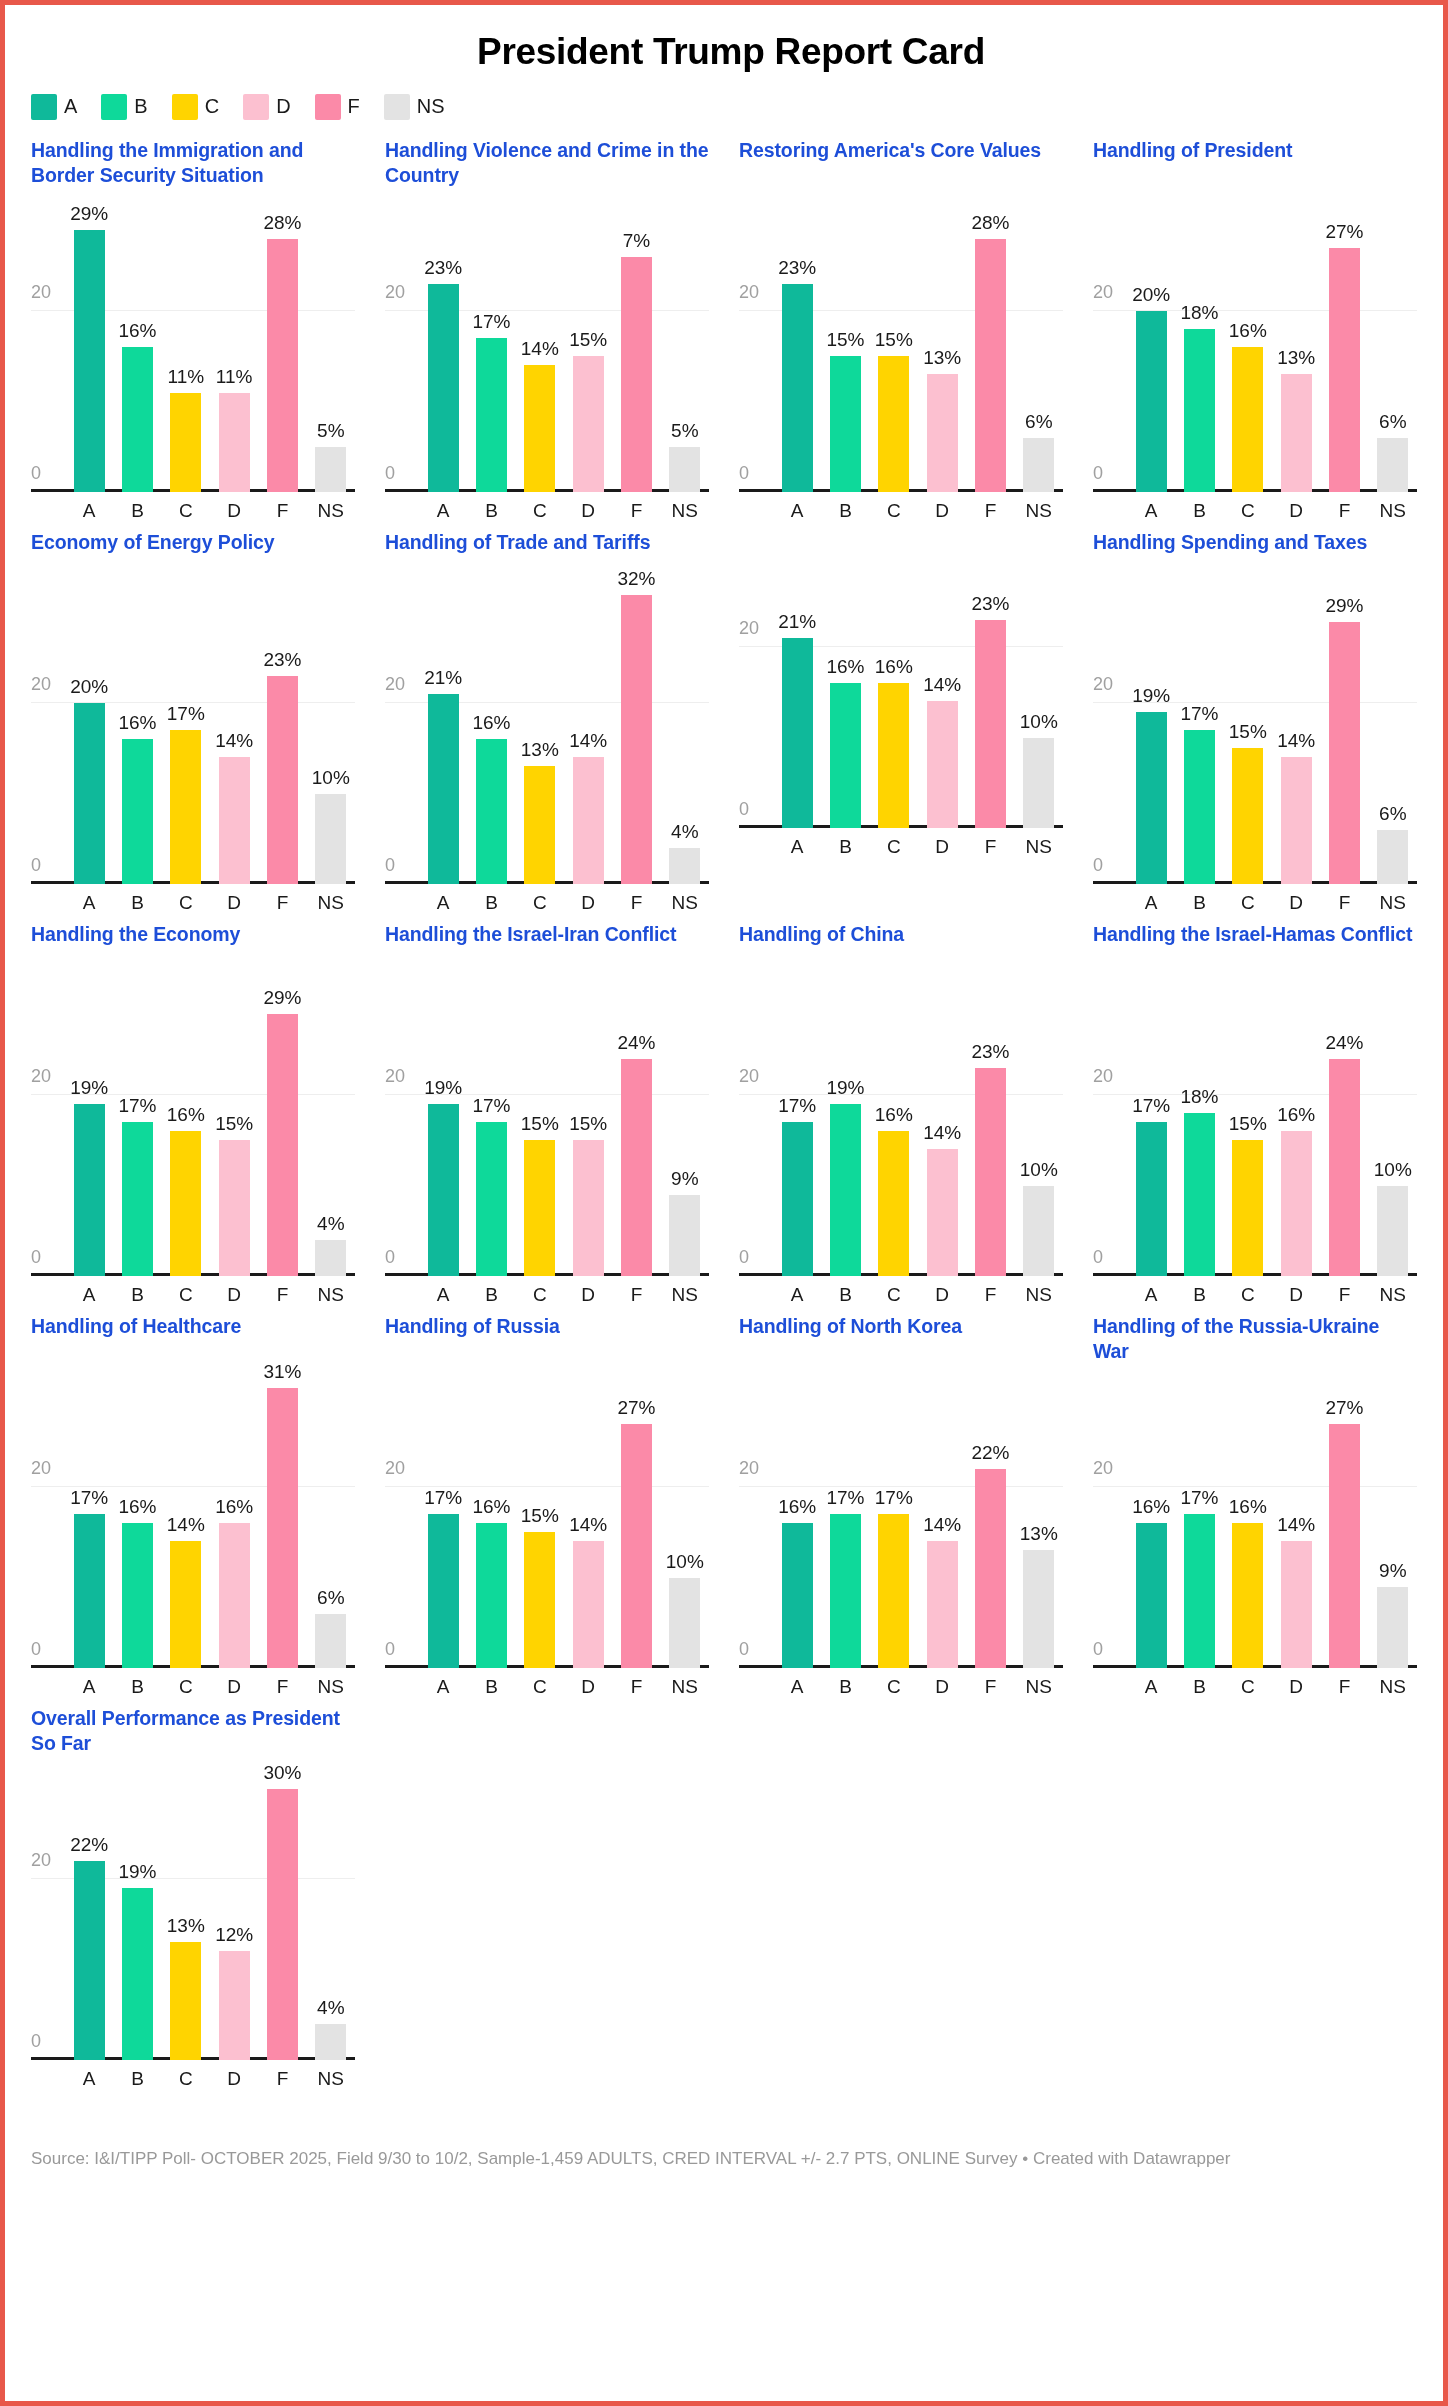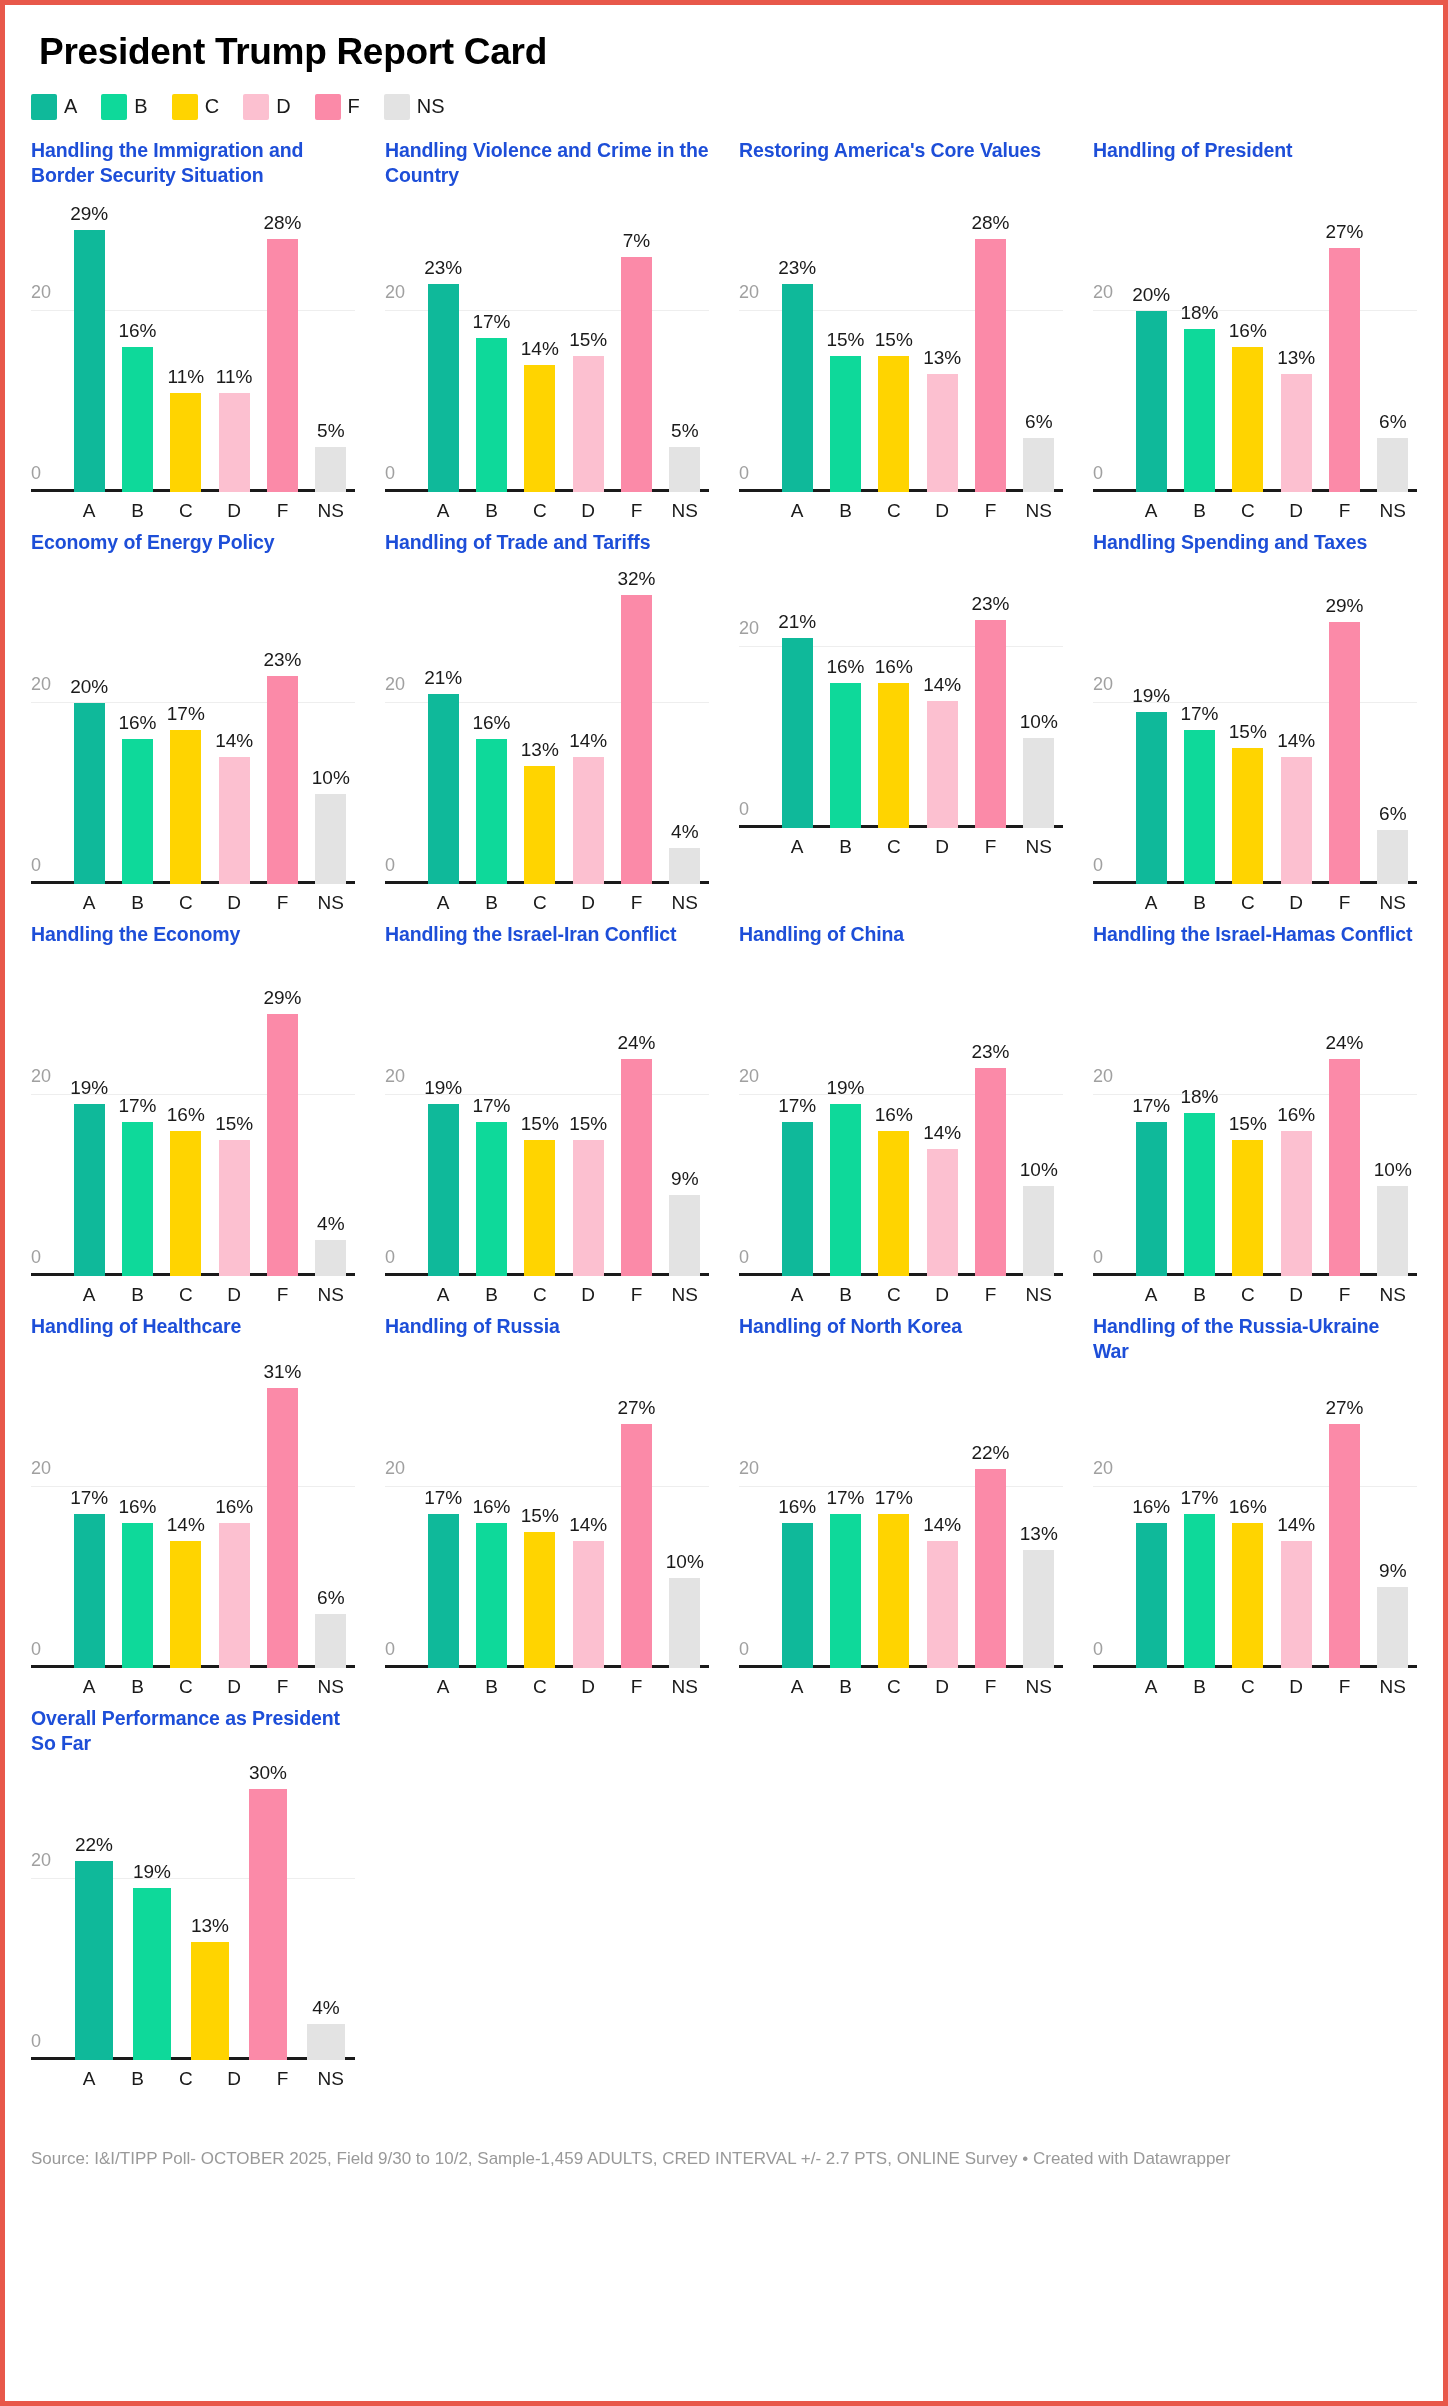--- a/index.html
+++ b/index.html
@@ -18,21 +18,22 @@
     position: relative;
   }
 
   
   .title {
     font-size: 37px;
     font-weight: bold;
     letter-spacing: -0.3px;
     color: #000000;
     line-height: 1.05;
-    margin: 4px 0 0 8px;
+    margin: 4px 0 0 14px;
+    text-align: center;
   }
   .legend {
     display: flex;
     align-items: center;
     gap: 10px;
     margin: 22px 0 6px 0;
     flex-wrap: wrap;
   }
   .legend-item {
     display: flex;
@@ -888,20 +889,24 @@
             </div>
             <div class="barwrap">
               <div class="bar-label" style="bottom: 178.576px;">19%</div>
               <div class="bar" style="height: 171.576px; background: rgb(14, 217, 154);"></div>
             </div>
             <div class="barwrap">
               <div class="bar-label" style="bottom: 124.394px;">13%</div>
               <div class="bar" style="height: 117.394px; background: rgb(255, 212, 0);"></div>
             </div>
             <div class="barwrap">
+              <div class="bar-label" style="bottom: 115.364px;">12%</div>
+              <div class="bar" style="height: 108.364px; background: rgb(252, 192, 208);"></div>
+            </div>
+            <div class="barwrap">
               <div class="bar-label" style="bottom: 277.909px;">30%</div>
               <div class="bar" style="height: 270.909px; background: rgb(251, 138, 168);"></div>
             </div>
             <div class="barwrap">
               <div class="bar-label" style="bottom: 43.1212px;">4%</div>
               <div class="bar" style="height: 36.1212px; background: rgb(227, 227, 227);"></div>
             </div>
           </div>
         </div>
         <div class="xaxis">

